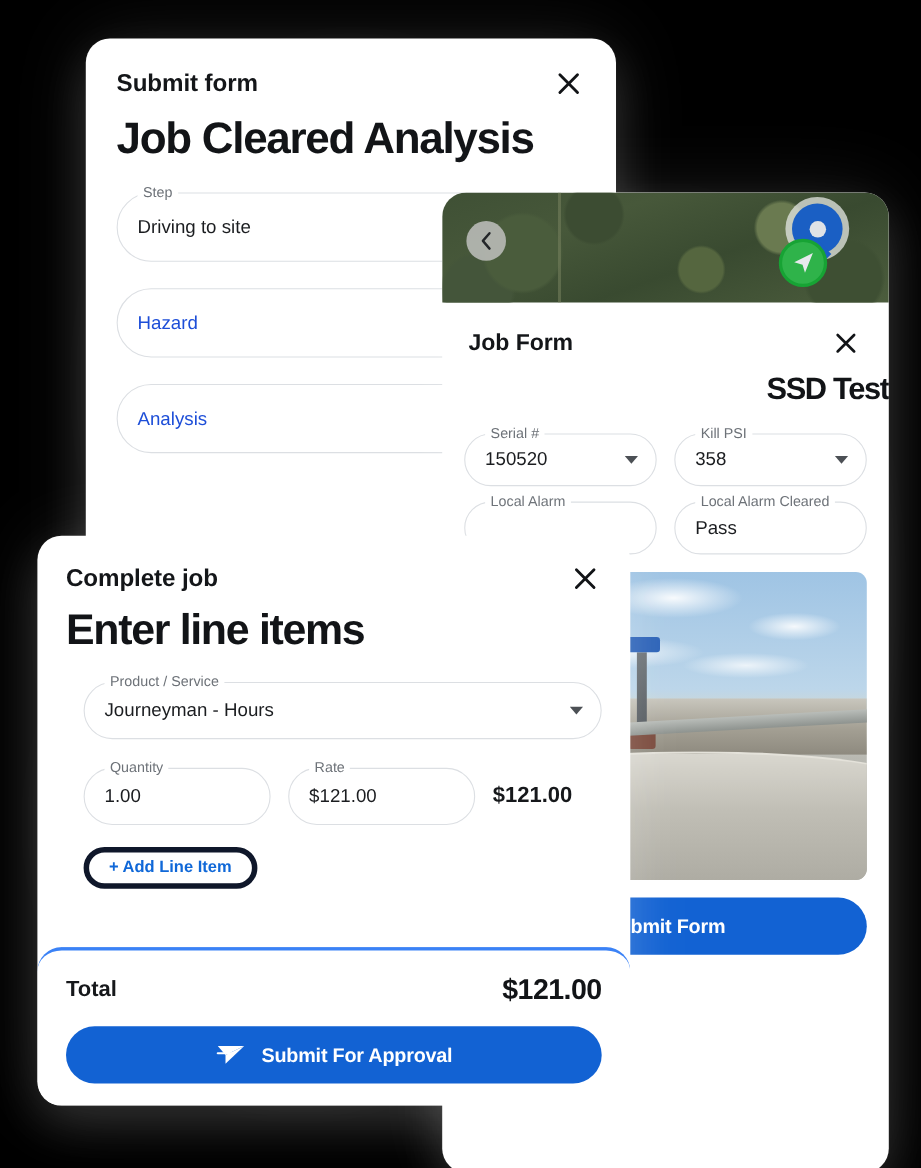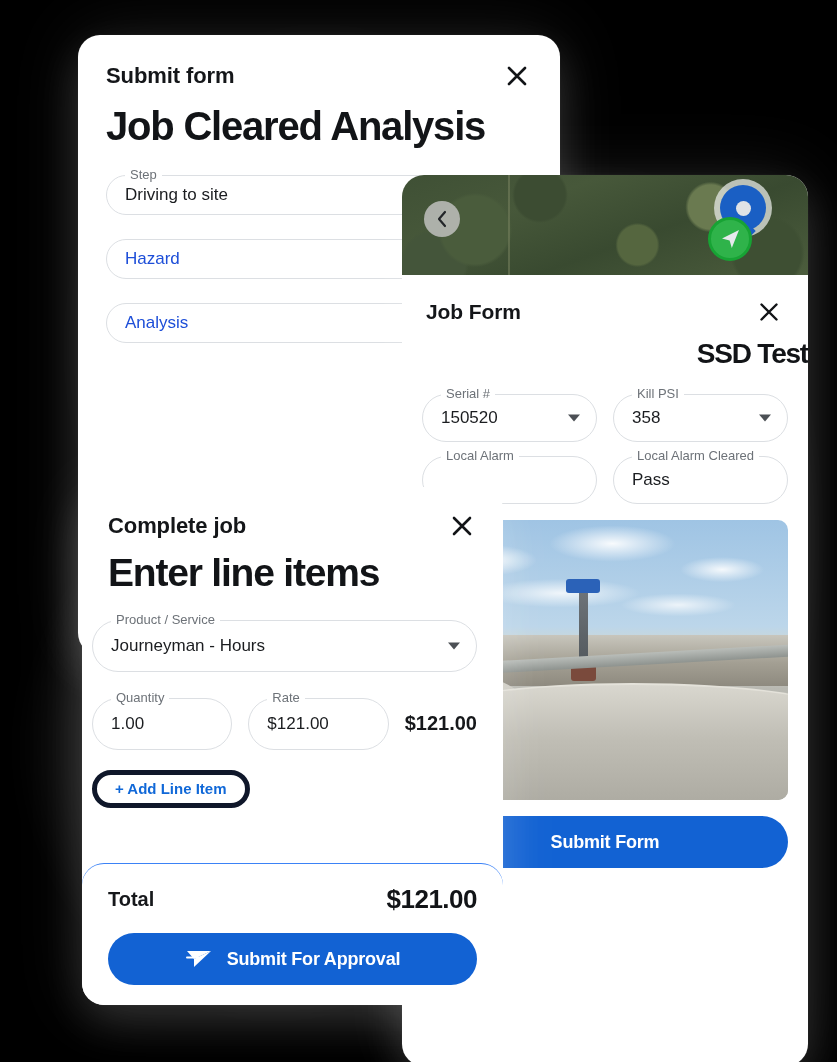--- a/index.html
+++ b/index.html
@@ -86,21 +86,21 @@
     border-right: 6px solid transparent;
     border-top: 7px solid #4c5055;
   }
 
   
   #card-jsa { left: 78px; top: 35px; width: 482px; height: 620px; }
   #card-jsa .card-head { padding: 26px 28px 0 28px; }
   #card-jsa .eyebrow { font-size: 22px; }
   #card-jsa .title { font-size: 40px; margin: 14px 0 0 28px; }
   #card-jsa .fields { margin-top: 28px; padding: 0 28px; }
-  #card-jsa .field { height: 40px; margin-bottom: 24px; width: 430px; text-align: right; }
+  #card-jsa .field { height: 63px; margin-bottom: 24px; width: 430px; text-align: right; }
 
   
   #card-job { left: 402px; top: 175px; width: 406px; height: 891px; }
   .map {
     position: relative;
     height: 100px;
     background:
       radial-gradient(circle at 18% 55%, #4a5c3c 0 10%, transparent 11%),
       radial-gradient(circle at 34% 20%, #3c4c32 0 9%, transparent 10%),
       radial-gradient(circle at 58% 70%, #55663f 0 8%, transparent 9%),
@@ -204,41 +204,41 @@
   .submit-wrap { padding: 16px 20px 18px 20px; }
   .btn-primary {
     width: 100%; height: 52px; border: none; border-radius: 999px;
     background: #1262d3; color: #fff;
     font-size: 18px; font-weight: 700; letter-spacing: -0.2px;
     display: flex; align-items: center; justify-content: center; gap: 14px;
     cursor: pointer;
   }
 
   
-  #card-line { left: 34px; top: 487px; width: 421px; height: 518px; margin-left: 48px; }
+  #card-line { left: 34px; top: 487px; width: 539px; height: 518px; }
   #card-line .card-head { padding: 24px 26px 0 26px; }
   #card-line .eyebrow { font-size: 22px; }
   #card-line .title { font-size: 39px; margin: 12px 0 0 26px; }
-  #card-line .body { padding: 26px 26px 0 10px; }
+  #card-line .body { padding: 26px 26px 0 42px; }
   #card-line .field { height: 52px; }
   #card-line .row2 { display: flex; align-items: center; gap: 16px; margin-top: 26px; }
   #card-line .row2 .field { width: 170px; text-align: right; }
   #card-line .lineamt { font-size: 20px; font-weight: 700; color: #16181b; }
   .add-btn {
     margin-top: 20px;
     display: inline-flex; align-items: center;
     height: 38px; padding: 0 18px;
     border: 5px solid #0f172a; border-radius: 999px;
     background: #fff; color: #1068d8;
     font-size: 15px; font-weight: 700; cursor: pointer;
   }
   .total-bar {
     position: absolute; left: 0; right: 0; bottom: 0;
     background: #fff;
-    border-top: 1px solid #3b82f6;
+    border-top: 3px solid #3b82f6;
     border-radius: 22px 22px 0 0;
     padding: 20px 26px 20px 26px;
   }
   .total-row {
     display: flex; align-items: center; justify-content: space-between;
     margin-bottom: 18px;
   }
   .total-label { font-size: 20px; font-weight: 700; color: #16181b; }
   .total-amt { font-size: 26px; font-weight: 900; color: #121417; letter-spacing:-0.5px; }
 </style>

